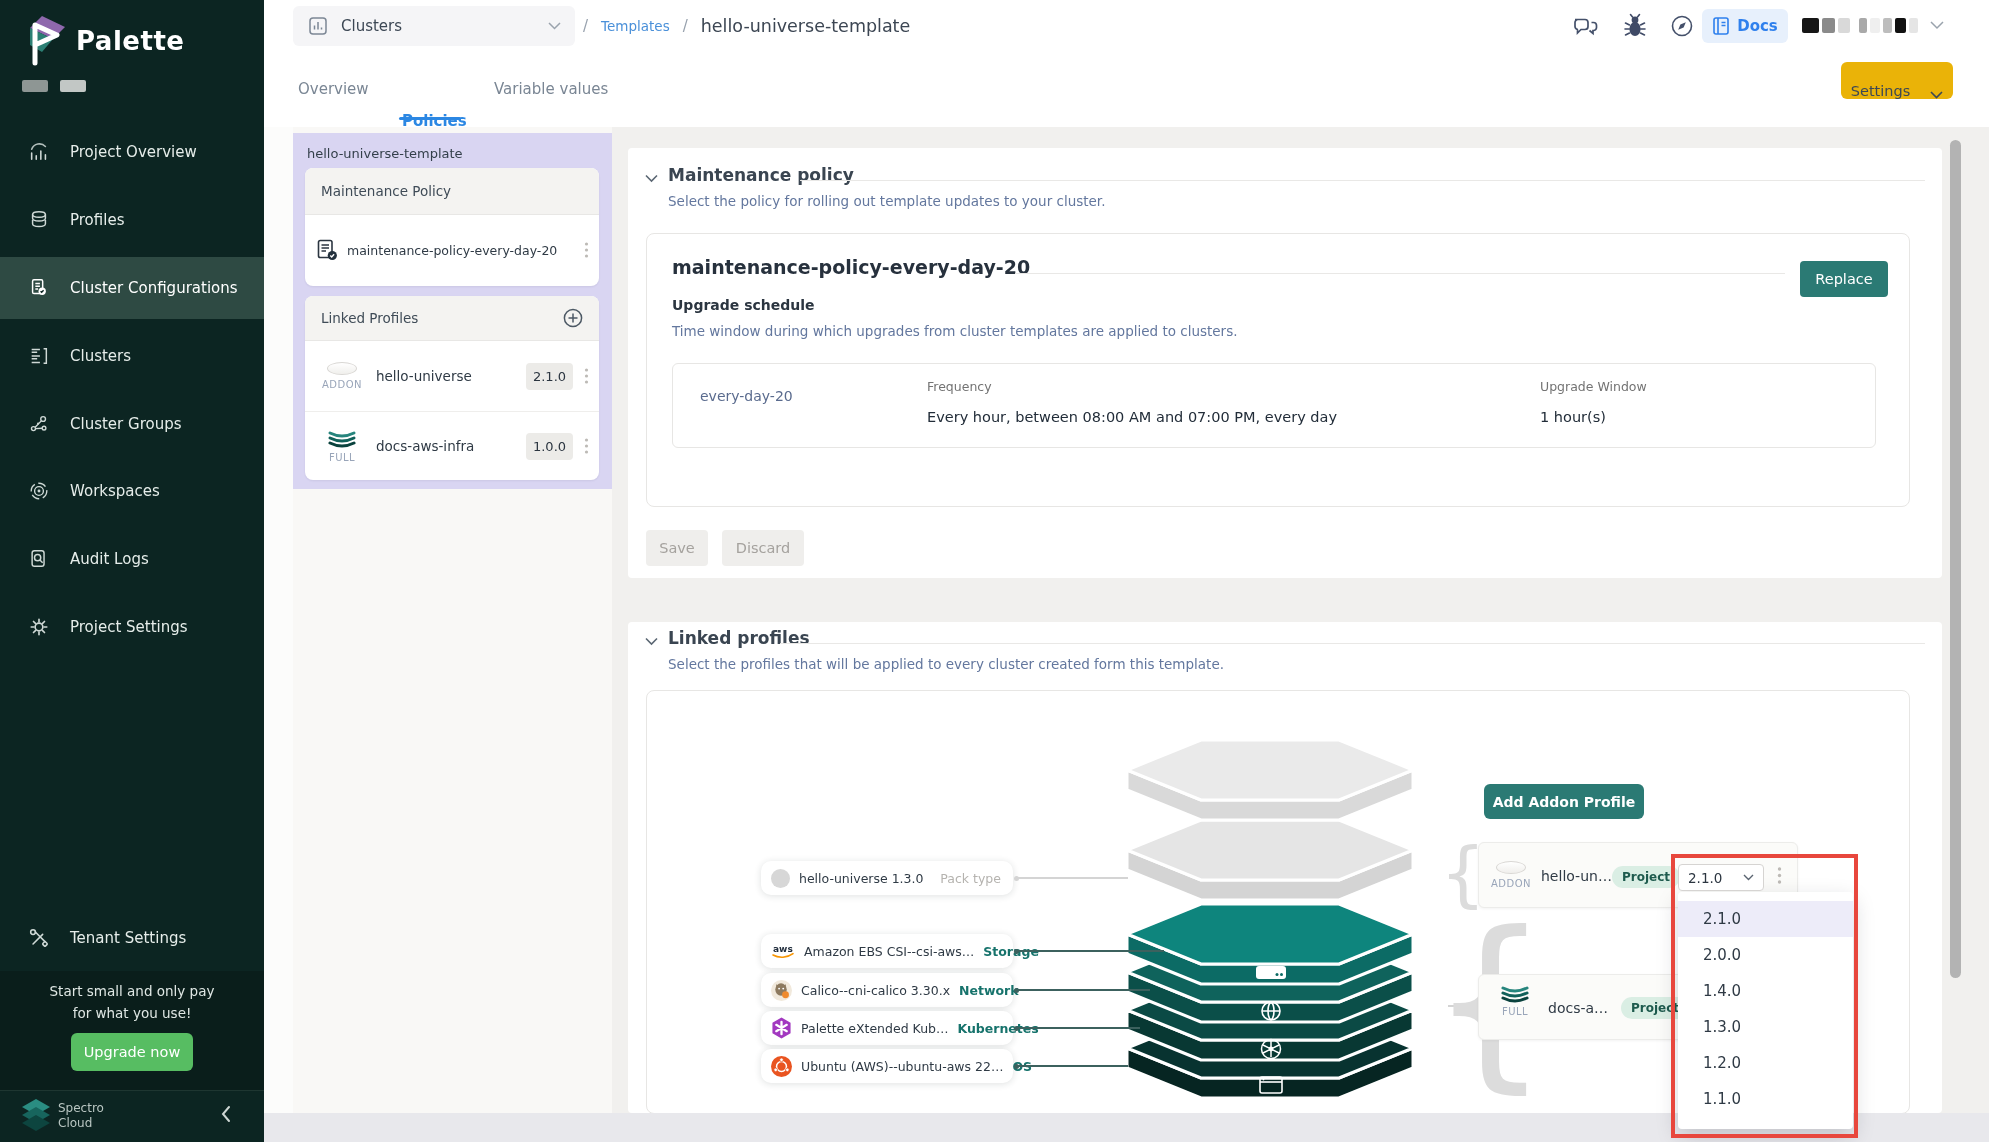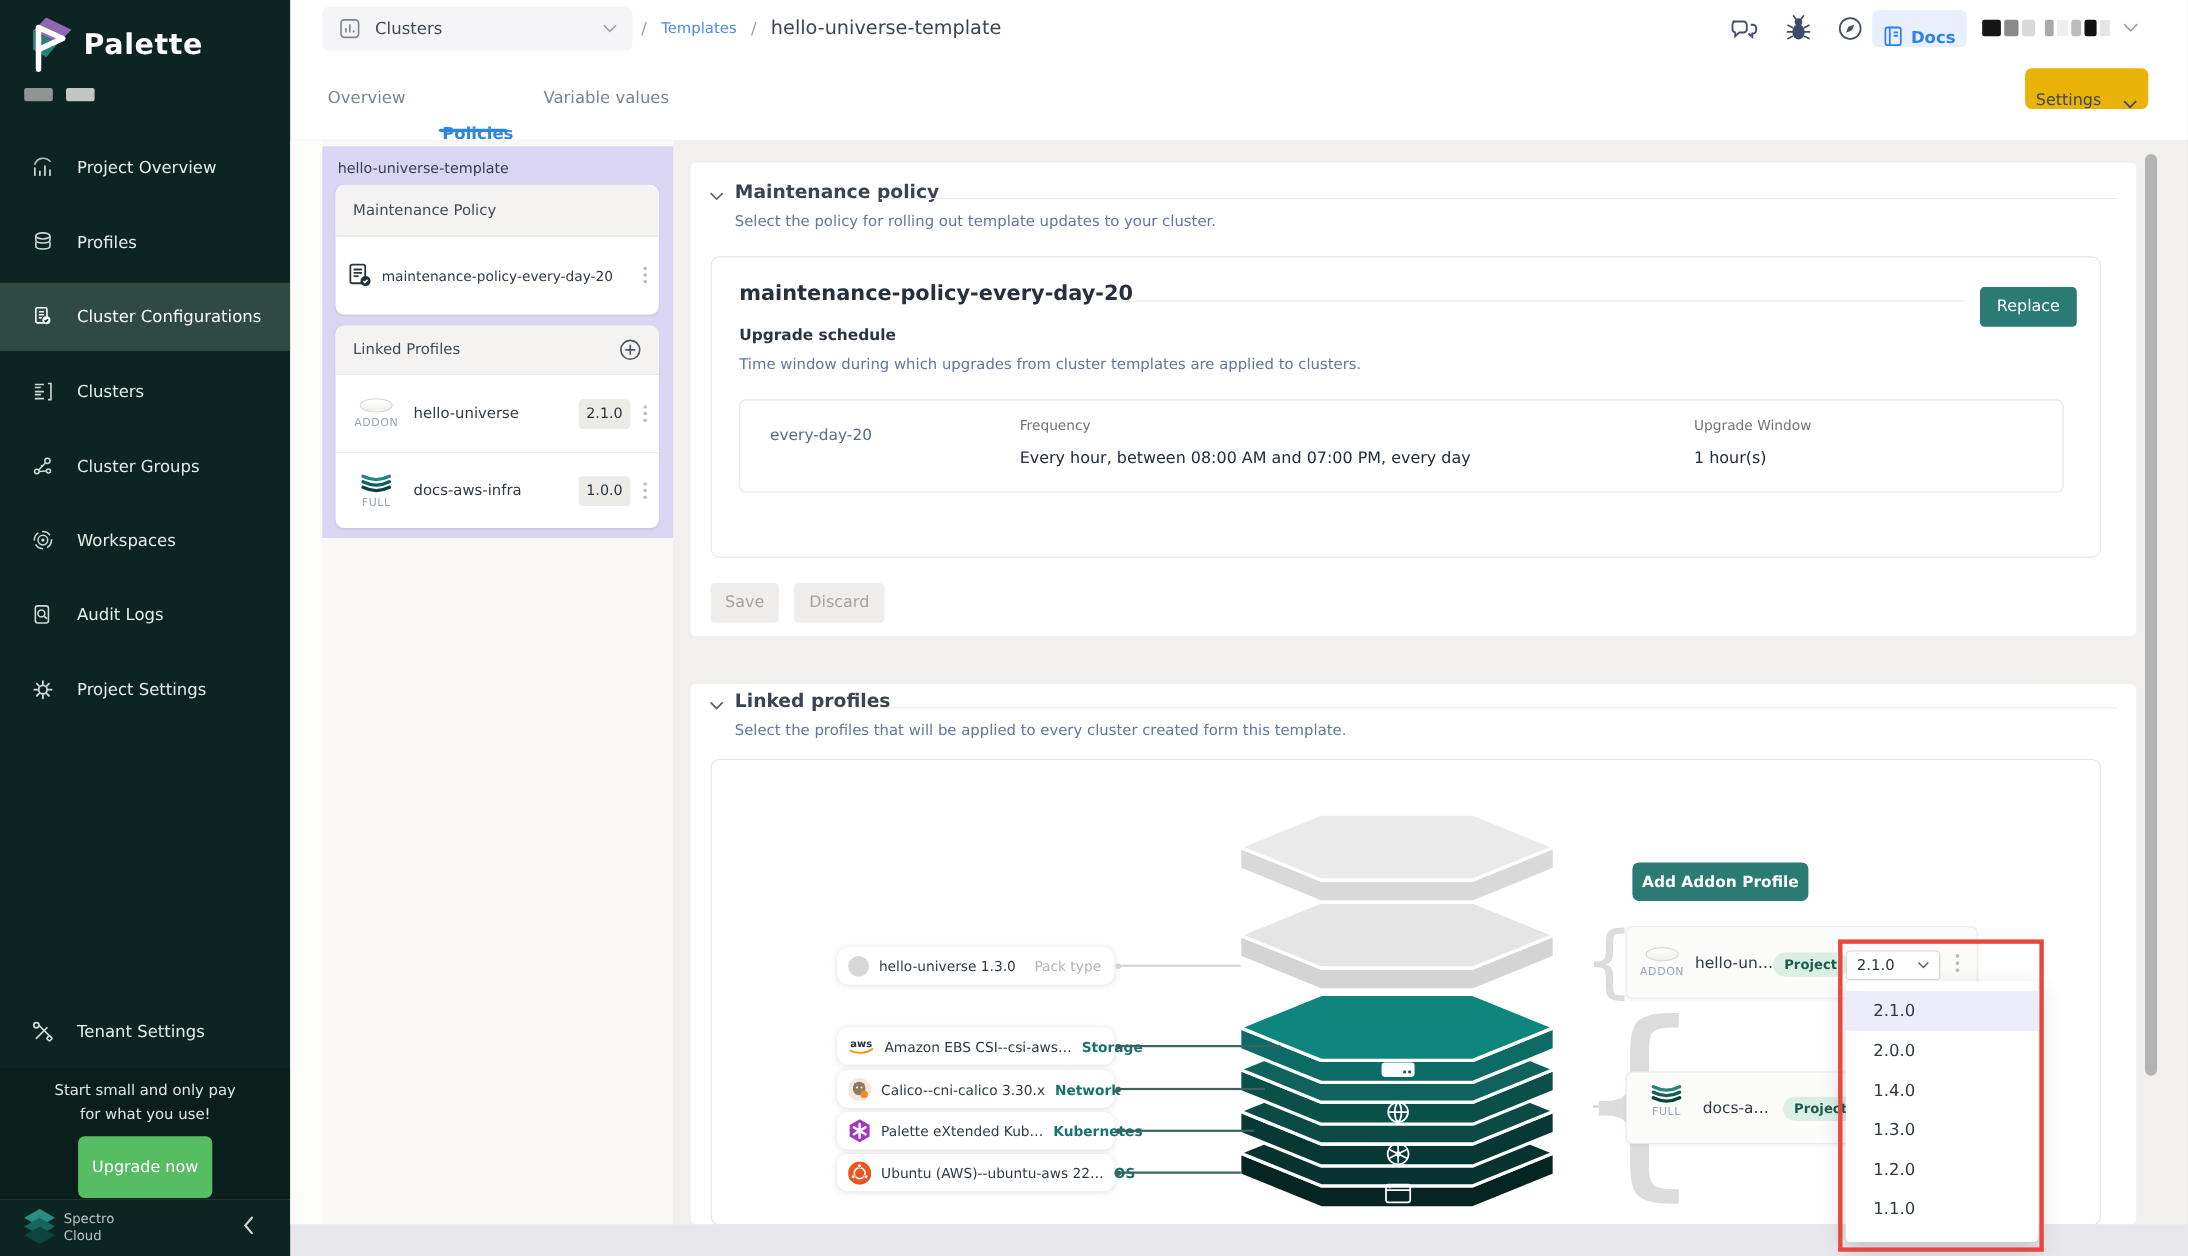--- a/index.html
+++ b/index.html
@@ -11,36 +11,36 @@
   
   .sidebar{left:0;top:0;width:264px;height:1142px;background:#0c2522;}
   .logo-text{left:76px;top:26px;font-size:26px;font-weight:600;color:#fff;letter-spacing:.5px;}
   .redact{height:12px;border-radius:2px;}
   .nav-item{left:0;width:264px;height:62px;display:flex;align-items:center;gap:20px;
             padding-left:28px;box-sizing:border-box;color:#e6edea;font-size:15px;cursor:pointer;}
   .nav-item.active{background:#2e4a43;}
   .nicon{width:22px;height:22px;flex:0 0 22px;}
   .upgrade{left:0;top:971px;width:264px;height:119px;background:#0a1e1b;text-align:center;}
   .upg-line{width:264px;text-align:center;font-size:13.5px;color:#dfe7e4;}
-  .upg-btn{left:71px;top:1033px;width:122px;height:56px;background:#57bd62;border-radius:6px;
+  .upg-btn{left:71px;top:1033px;width:122px;height:38px;background:#57bd62;border-radius:6px;
            color:#fff;font-size:14.5px;display:flex;align-items:center;justify-content:center;cursor:pointer;}
   .sb-div{left:0;top:1090px;width:264px;height:1px;background:#1e3631;}
   .brand-txt{font-size:12px;color:#b9c6c2;line-height:14px;}
 
   
   .topbar{left:264px;top:0;width:1725px;height:52px;background:#fff;}
   .proj-select{left:293px;top:6px;width:282px;height:40px;background:#f5f5f7;border-radius:6px;
                display:flex;align-items:center;padding:0 14px;box-sizing:border-box;cursor:pointer;}
   .proj-select .lbl{font-size:15px;color:#3c4754;margin-left:12px;flex:1;}
   .crumb-sep{font-size:15px;color:#97a1ad;}
   .crumb-link{font-size:13.5px;color:#4a90d9;cursor:pointer;}
   .crumb-cur{font-size:17.5px;color:#3c4653;}
   .top-icon{cursor:pointer;}
   .docs-btn{left:1702px;top:9px;width:86px;height:34px;background:#e7f0fc;border-radius:6px;
-            display:flex;align-items:flex-end;justify-content:center;gap:7px;cursor:pointer;}
+            display:flex;align-items:center;justify-content:center;gap:7px;cursor:pointer;}
   .docs-btn span{color:#2f80ed;font-size:15px;font-weight:600;}
 
   
   .tabbar{left:264px;top:52px;width:1725px;height:75px;background:#fff;}
   .tab{font-size:15px;color:#7a8694;cursor:pointer;}
   .tab.active{color:#2b87e3;font-weight:600;margin-top:32px;}
   .tab-underline{background:#2b87e3;height:3px;border-radius:2px;}
   .settings-btn{left:1841px;top:62px;width:112px;height:37px;background:#eab308;border-radius:6px;
                 display:flex;align-items:flex-end;justify-content:center;gap:20px;cursor:pointer;}
   .settings-btn span{font-size:14.5px;color:#3d4854;}

